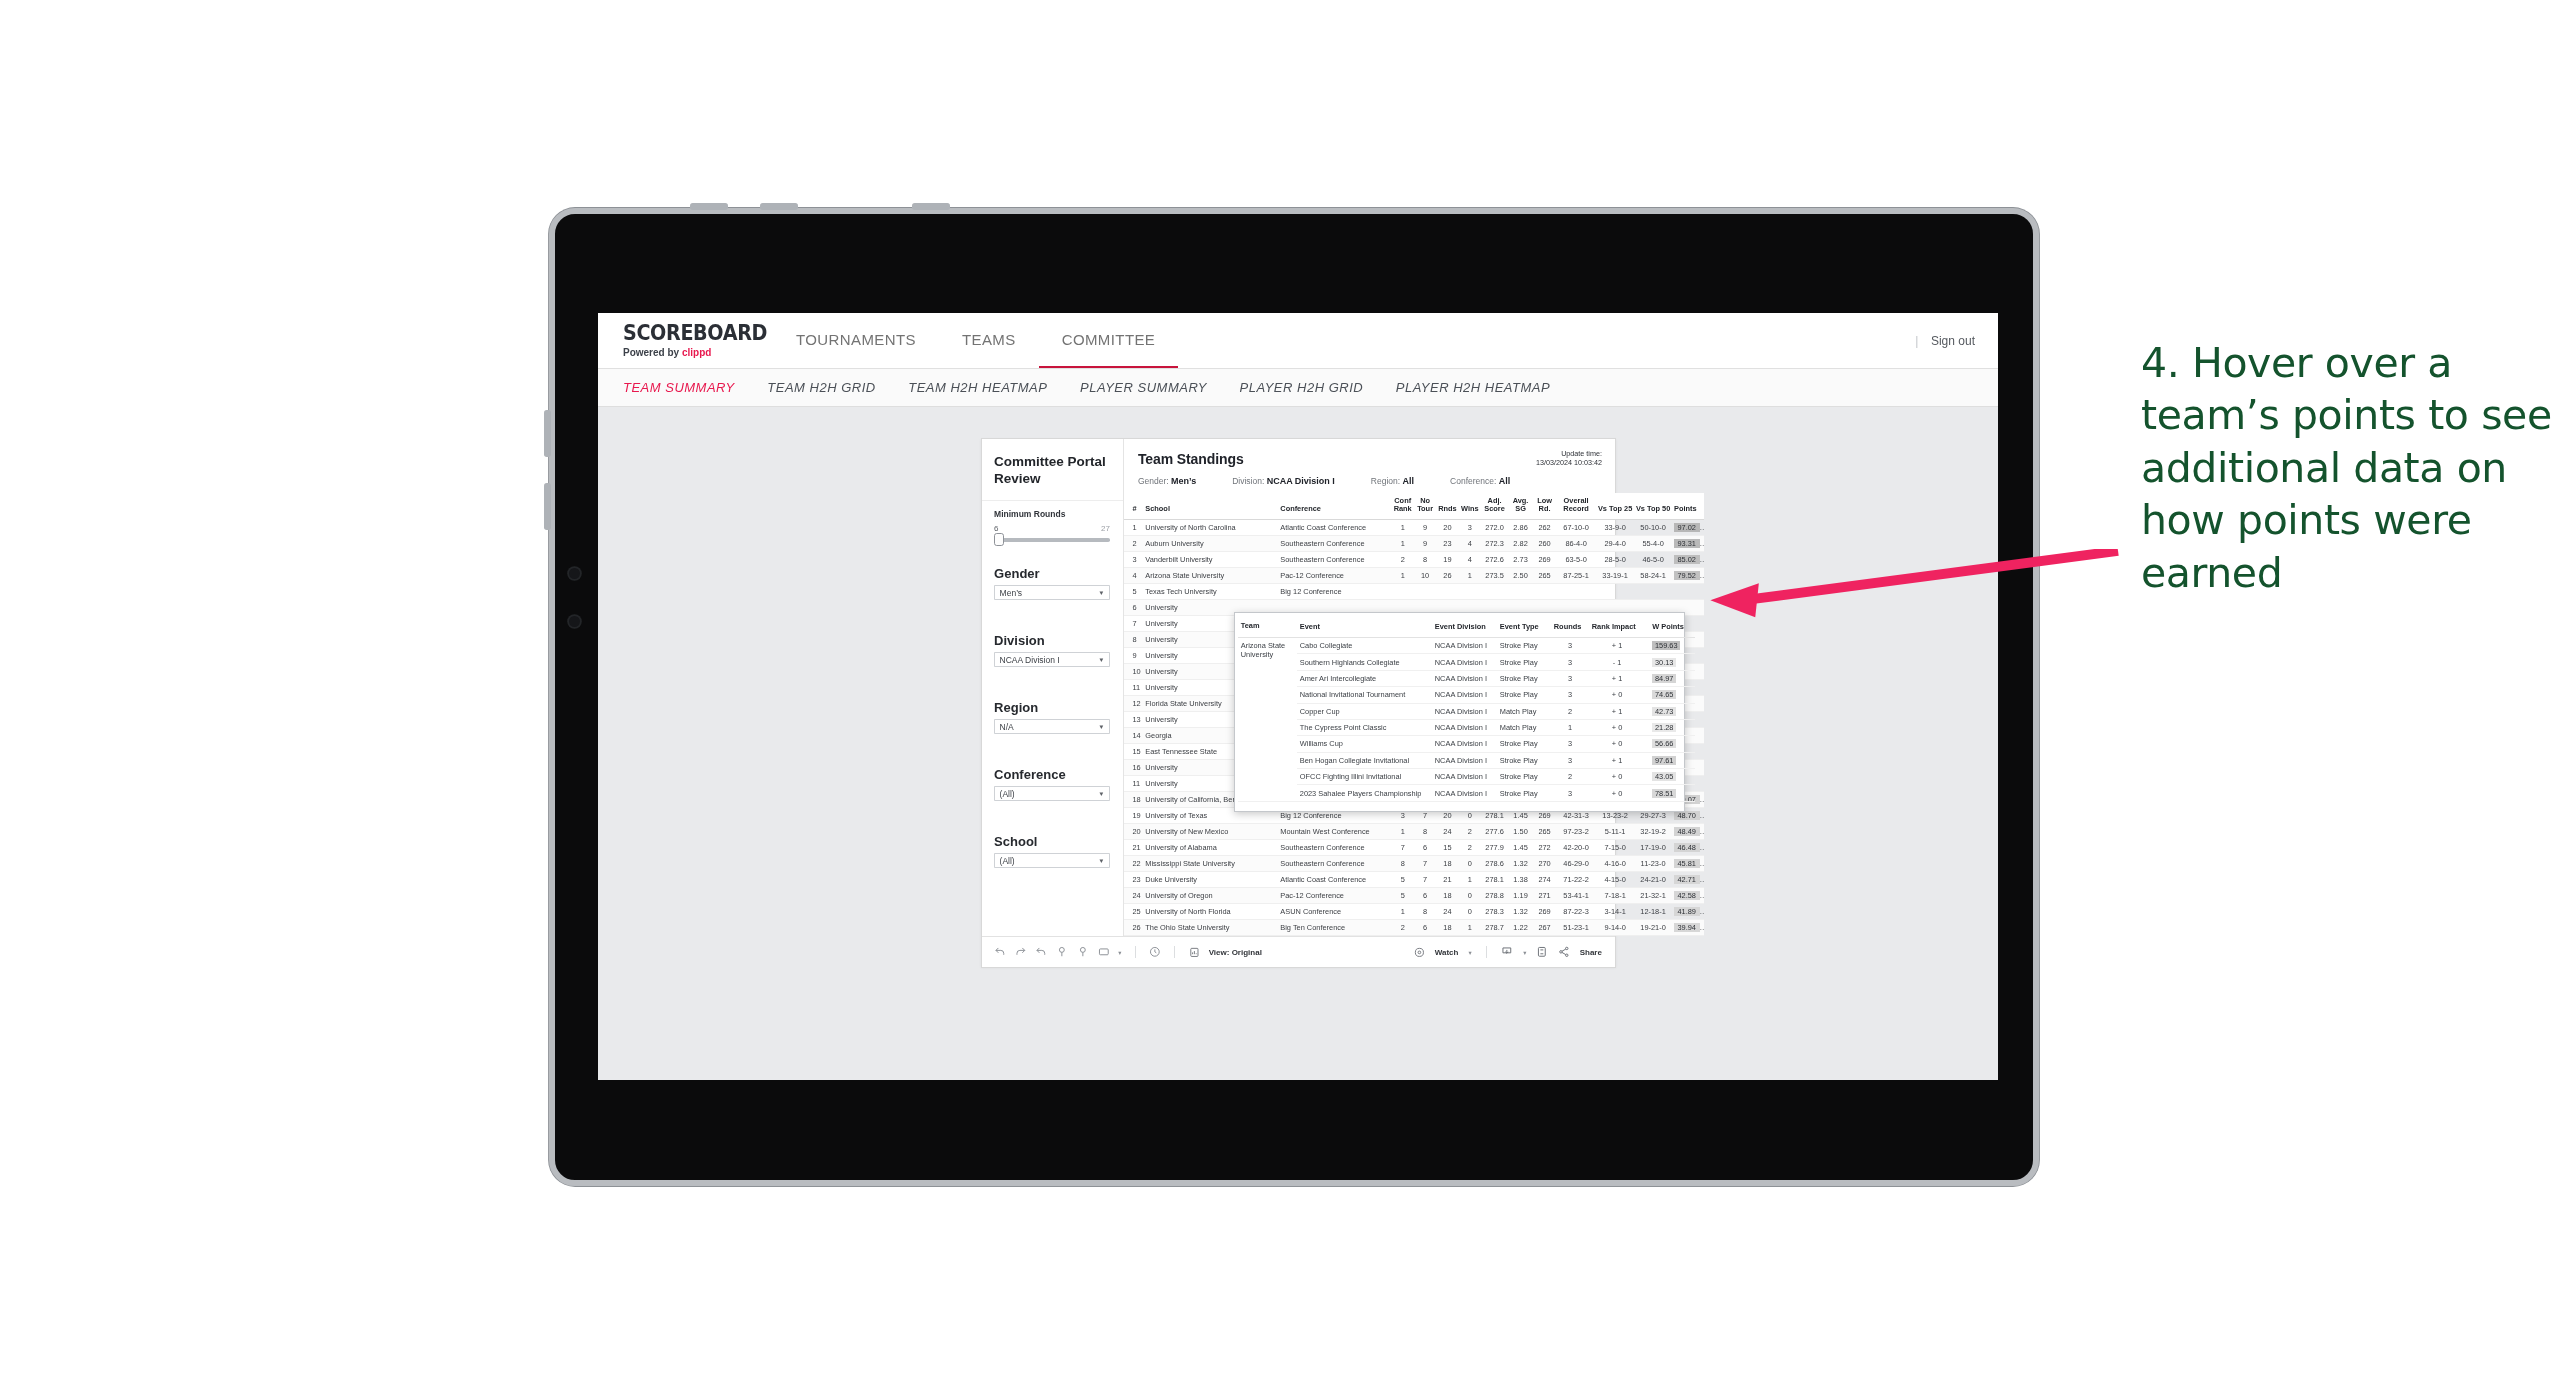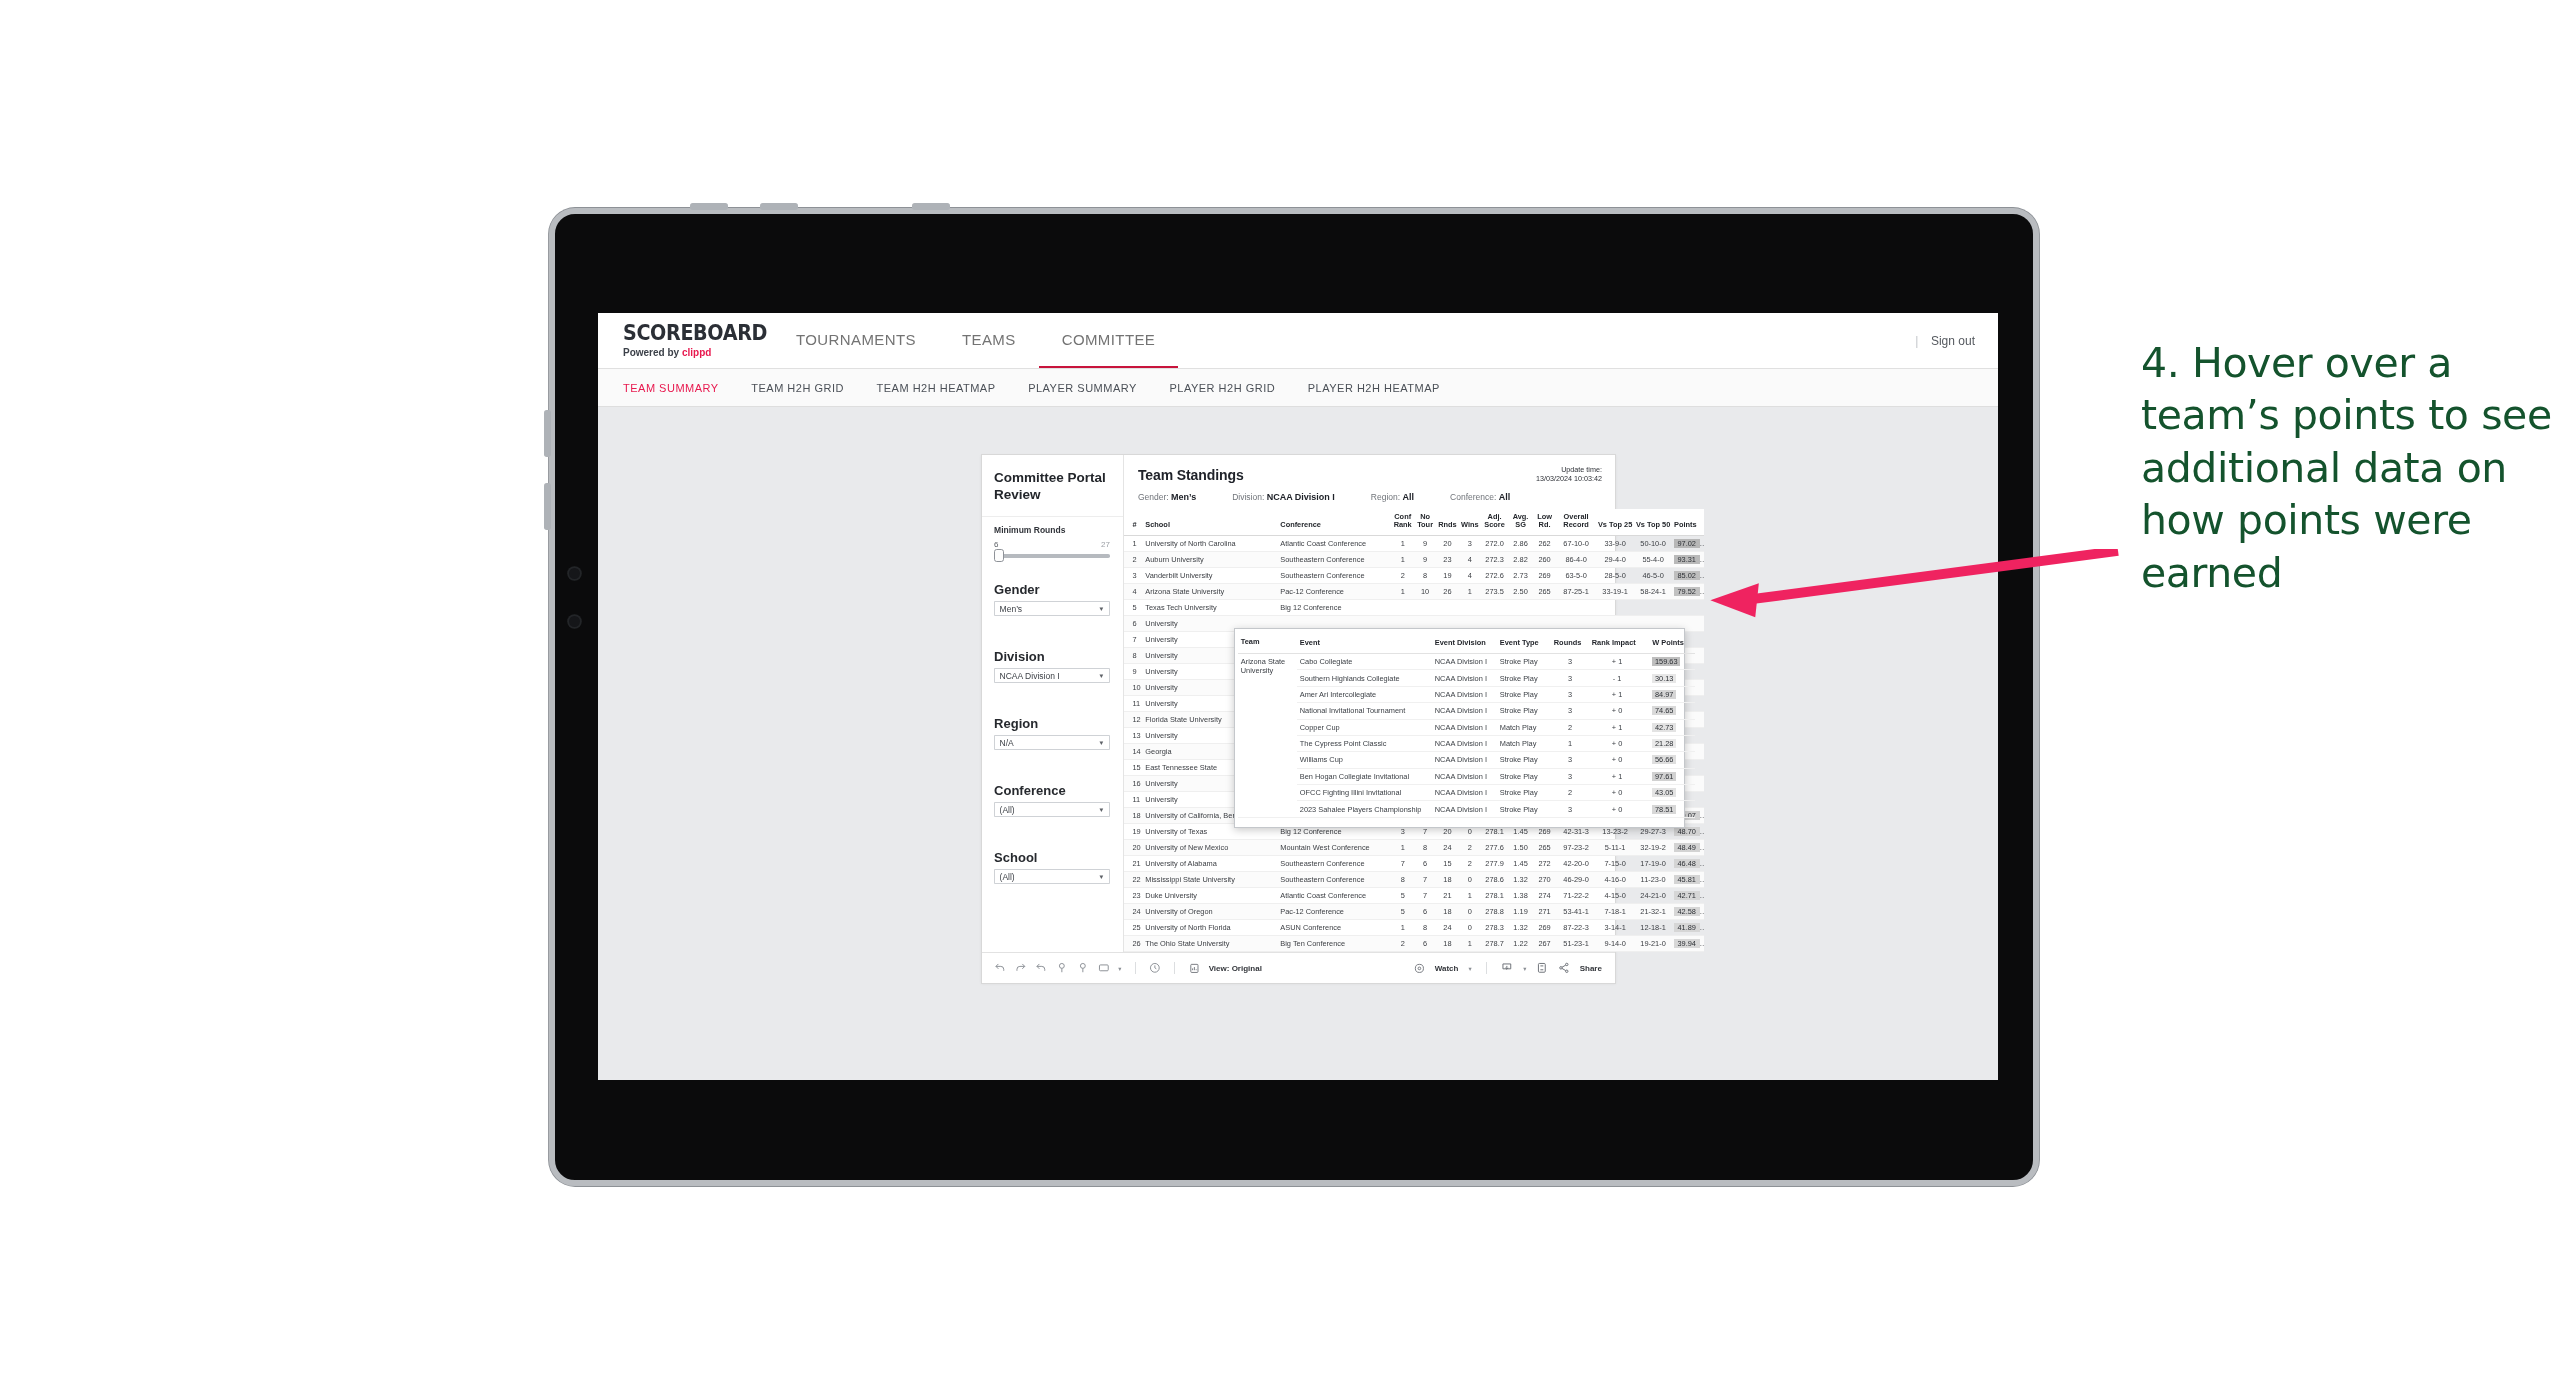--- a/index.html
+++ b/index.html
@@ -57,32 +57,32 @@
     padding-right:23px; font-size:12px; color:#55595f;
   }
   .vdiv { color:#c3c6ca; }
 
   
   .subnav {
     height: 38px; background:#fafafa; border-bottom:0.9px solid #dedede;
     display:flex; align-items:center; padding-left:25px; gap:0;
   }
   .subnav-item {
-    font-size:11px; letter-spacing:0.5px; color:#4b5057; padding: 0 20px 0 0;
+    font-size:13px; letter-spacing:0.5px; color:#4b5057; padding: 0 20px 0 0;
     margin-right: 12.6px;
+    font-style: italic;
   }
   .subnav-item.active { color:#e8184e; }
 
   
   .dash-wrap { padding: 30.5px 0 0 0; display:flex; justify-content:center; }
   .dash {
     width: 635px; background:#fff; border:0.9px solid #d8d8d8;
     display:flex; flex-direction:column;
     box-shadow: 0 0.9px 2.7px rgba(0,0,0,.06);
-    margin-top: 16px;
   }
   .dash-body { display:flex; }
 
   
   .filters { width: 142px; border-right:0.9px solid #e4e4e4; flex: 0 0 142px; }
   .portal-title {
     padding: 14.4px 12.6px 12.6px 12.6px; font-size:13.5px; font-weight:700; color:#23262b;
     line-height:1.28; border-bottom:0.9px solid #ededed;
   }
   .filter-block { padding: 8px 12.6px 3.6px 12.6px; }

